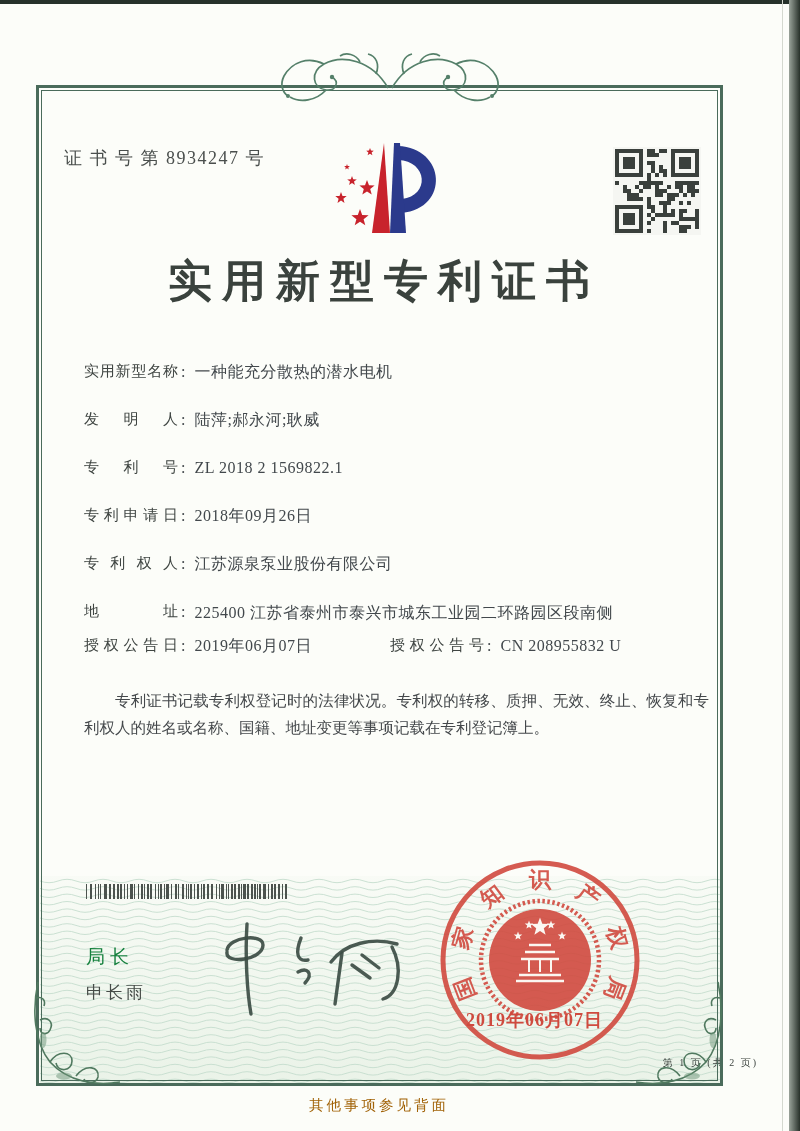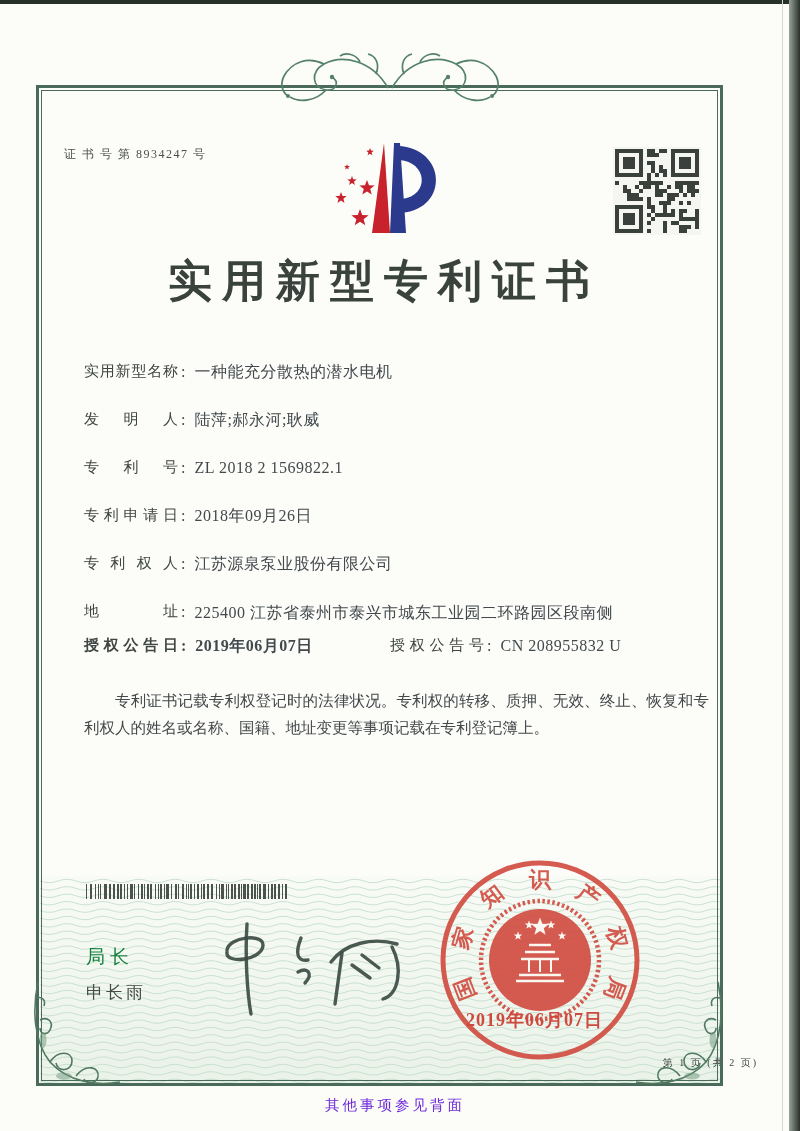--- a/index.html
+++ b/index.html
@@ -11,51 +11,51 @@
   }
   
   .edge-top{position:absolute;left:0;top:0;width:800px;height:4px;background:#26312b;}
   .edge-right{position:absolute;left:789px;top:0;width:11px;height:1131px;
     background:linear-gradient(90deg,#9aa39a,#273029);}
   .edge-right-line{position:absolute;left:782px;top:0;width:1px;height:1131px;background:#d4d8cf;}
   
   .frame{position:absolute;left:36px;top:85px;width:681px;height:995px;
     border:3px solid #4a6b5b;pointer-events:none;z-index:6;}
   .frame-inner{position:absolute;inset:2px;border:1px solid #4a6b5b;}
-  .cert-number{position:absolute;left:64px;top:146px;font-size:12px;letter-spacing:1.5px;color:#4a4f4d;z-index:3;}
+  .cert-number{position:absolute;left:64px;top:146px;font-size:18px;letter-spacing:1.5px;color:#4a4f4d;z-index:3;}
   .logo{position:absolute;left:320px;top:140px;width:148px;height:100px;z-index:3;}
   .qr{position:absolute;left:613px;top:147px;width:88px;height:88px;z-index:3;}
   .title{position:absolute;left:0;top:252px;width:758px;text-align:center;
     font-size:44px;font-weight:bold;letter-spacing:10px;text-indent:10px;color:#3a423d;z-index:3;}
   .fields{position:absolute;left:84px;top:361px;width:625px;font-size:16px;z-index:3;}
   .frow{display:flex;align-items:flex-start;line-height:21px;margin-bottom:27px;}
   .frow.addr{margin-bottom:11px;}
   .flabel{display:inline-block;width:94px;flex:none;font-size:15px;
     text-align:justify;text-align-last:justify;color:#3f4542;}
   .fcolon{margin:0 9px 0 3px;flex:none;}
   .fvalue{letter-spacing:0.5px;color:#42484c;}
   .fvalue.addrv{max-width:436px;line-height:23px;}
-  .pair1{display:flex;width:306px;flex:none;font-weight:bold;}
+  .pair1{display:flex;width:306px;flex:none;}
   .pair2{display:flex;}
   .paras{position:absolute;left:84px;top:687px;width:625px;font-size:15.5px;
     line-height:27px;text-align:justify;z-index:3;color:#44484b;}
   .paras p{margin:0;text-indent:2em;}
   .waves{position:absolute;left:40px;top:876px;width:683px;height:207px;z-index:1;
     background:linear-gradient(180deg,rgba(238,245,236,.25),rgba(231,241,229,.85));}
   .barcode{position:absolute;left:86px;top:884px;width:205px;height:15px;z-index:3;}
   .sig-role{position:absolute;left:86px;top:944px;font-size:19px;letter-spacing:5px;color:#15803d;z-index:3;}
   .sig-name{position:absolute;left:86px;top:981px;font-size:17px;letter-spacing:3px;color:#454b47;z-index:3;}
   .sig-hand{position:absolute;left:195px;top:910px;width:225px;height:112px;z-index:3;}
   .seal-svg{position:absolute;left:433px;top:853px;width:218px;height:218px;opacity:.9;z-index:4;}
   .seal-date{position:absolute;left:466px;top:1008px;font-size:18px;font-weight:bold;
     color:#cf4a3e;letter-spacing:1px;z-index:5;}
   .page-note{position:absolute;left:0;top:1056px;width:758px;text-align:right;
     font-size:10px;letter-spacing:2px;color:#3c433f;z-index:3;}
-  .back-note{position:absolute;left:16px;top:1096px;width:758px;text-align:center;
-    font-size:14.5px;letter-spacing:3px;color:#6d28d9;z-index:3;}
+  .back-note{position:absolute;left:0;top:1096px;width:758px;text-align:center;
+    font-size:14.5px;letter-spacing:3px;color:#a16207;z-index:3;}
   .orn-top{position:absolute;left:272px;top:48px;width:236px;height:62px;z-index:7;}
   .orn-bl{position:absolute;left:28px;top:980px;width:95px;height:108px;z-index:7;}
   .orn-br{position:absolute;left:633px;top:980px;width:95px;height:108px;z-index:7;}
 </style>
 </head>
 <body>
 
 <div class="edge-top"></div>
 <div class="edge-right-line"></div>
 <div class="edge-right"></div>

